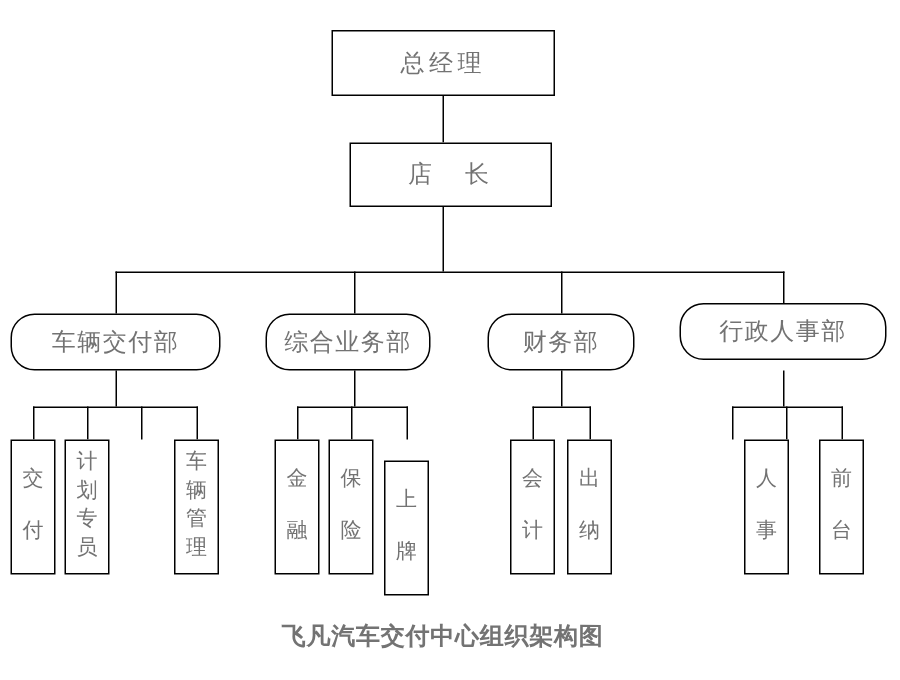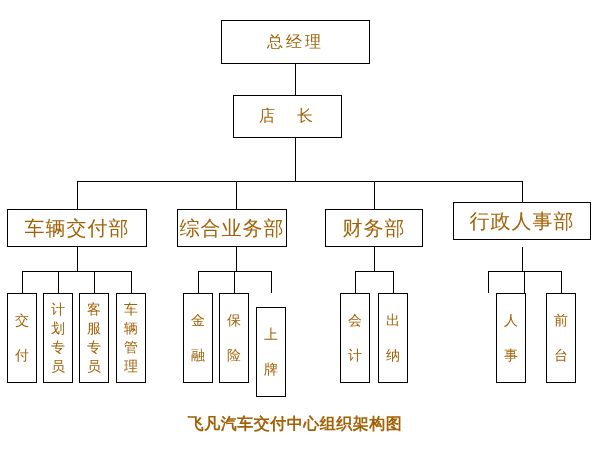--- a/index.html
+++ b/index.html
@@ -1,27 +1,27 @@
 <!DOCTYPE html>
 <html><head>
 <meta charset="utf-8">
 <style>
   html,body { margin:0; padding:0; background:#fff; }
   .canvas {
     position:relative; width:600px; height:453px; background:#ffffff;
-    font-family:Liberation Serif, serif; color:#a16207;
+    font-family:Liberation Mono, monospace; color:#737373;
     overflow:hidden;
   }
   .ln { position:absolute; background:#000000; }
   .box {
     position:absolute; border:1px solid #000; background:#fff;
     box-sizing:border-box; display:flex; align-items:center; justify-content:center;
   }
   .top  { font-size:16px; letter-spacing:3px; }
-  .dept { font-size:20px; letter-spacing:1px; }
+  .dept { font-size:16px; letter-spacing:1px;border-radius:16px; }
   .leaf { width:30px; height:90px; font-size:14px; }
   .leaf span { display:block; width:1em; word-break:break-all; text-align:center; }
   .n2 span { line-height:35px; }
   .n4 span { line-height:19px; }
   .caption {
     position:absolute; left:0; top:414px; width:590px; text-align:center;
     font-size:16px; font-weight:bold; letter-spacing:0.5px;
   }
 </style>
 </head>
@@ -57,21 +57,21 @@
 
   <div class="ln" style="left:522px;top:247px;width:1px;height:24px"></div>
   <div class="ln" style="left:488px;top:271px;width:74px;height:1px"></div>
   <div class="ln" style="left:488px;top:271px;width:1px;height:22px"></div>
   <div class="ln" style="left:524px;top:271px;width:1px;height:22px"></div>
   <div class="ln" style="left:561px;top:271px;width:1px;height:22px"></div>
 
   <div class="box top" style="left:221px;top:20px;width:149px;height:44px">
     <span>总经理</span>
   </div>
-  <div class="box top" style="left:233px;top:95px;width:109px;height:43px">
+  <div class="box top" style="left:233px;top:95px;width:135px;height:43px">
     <span>店　长</span>
   </div>
 
   <div class="box dept" style="left:7px;top:209px;width:140px;height:38px">
     <span>车辆交付部</span>
   </div>
   <div class="box dept" style="left:177px;top:209px;width:110px;height:38px">
     <span>综合业务部</span>
   </div>
   <div class="box dept" style="left:325px;top:209px;width:98px;height:38px">
@@ -79,23 +79,20 @@
   </div>
   <div class="box dept" style="left:453px;top:202px;width:138px;height:38px">
     <span>行政人事部</span>
   </div>
 
   <div class="box leaf n2" style="left:7px;top:293px">
     <span>交付</span>
   </div>
   <div class="box leaf n4" style="left:43px;top:293px">
     <span>计划专员</span>
-  </div>
-  <div class="box leaf n4" style="left:79px;top:293px">
-    <span>客服专员</span>
   </div>
   <div class="box leaf n4" style="left:116px;top:293px">
     <span>车辆管理</span>
   </div>
 
   <div class="box leaf n2" style="left:183px;top:293px">
     <span>金融</span>
   </div>
   <div class="box leaf n2" style="left:219px;top:293px">
     <span>保险</span>

